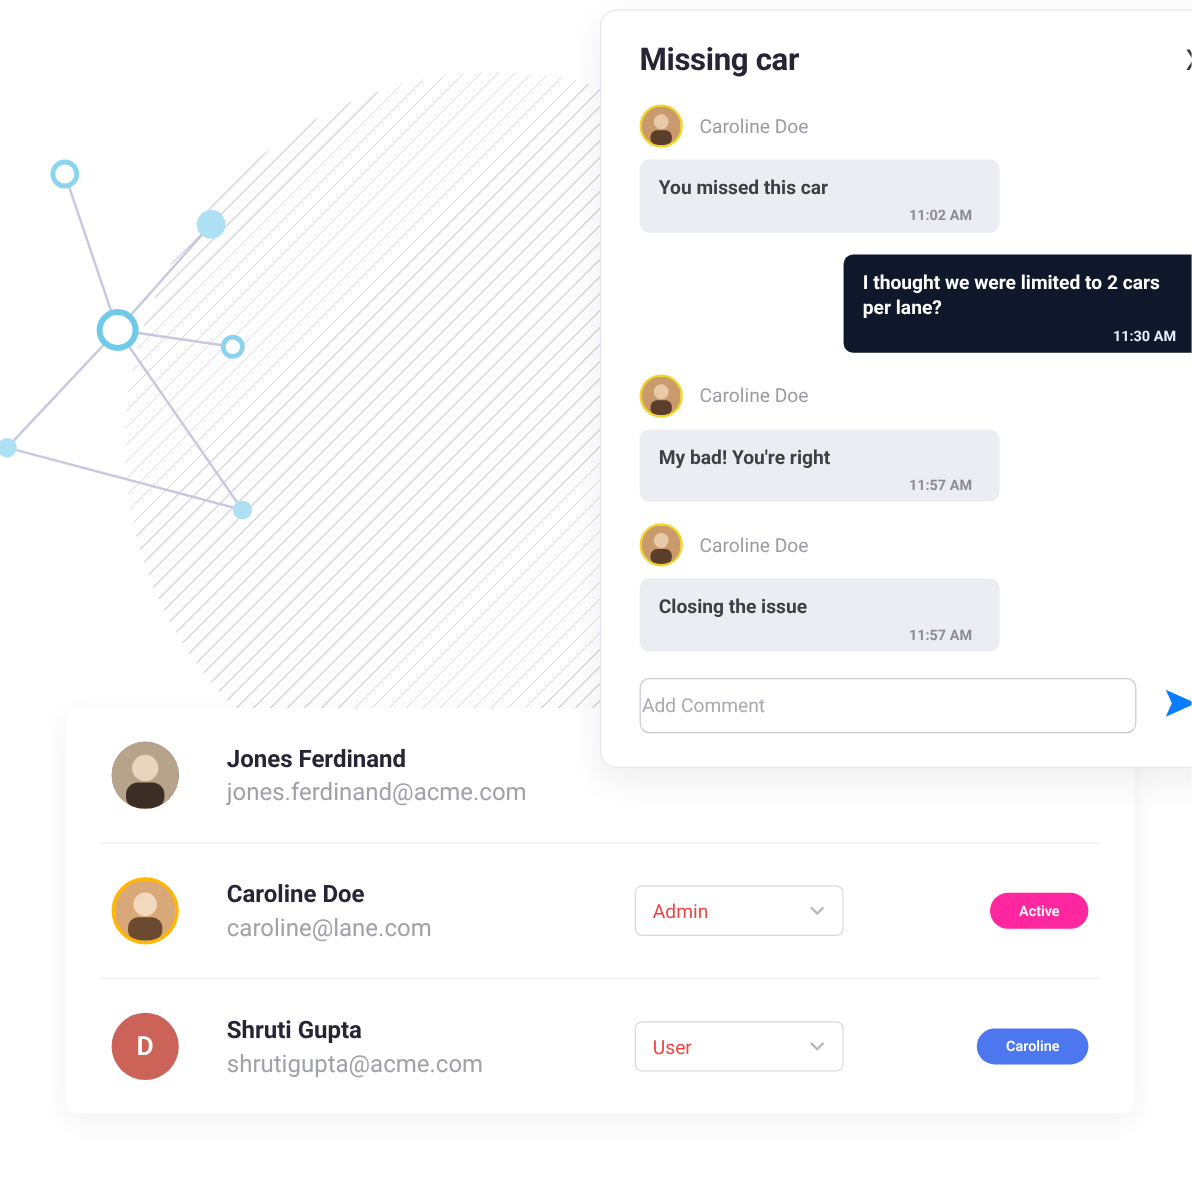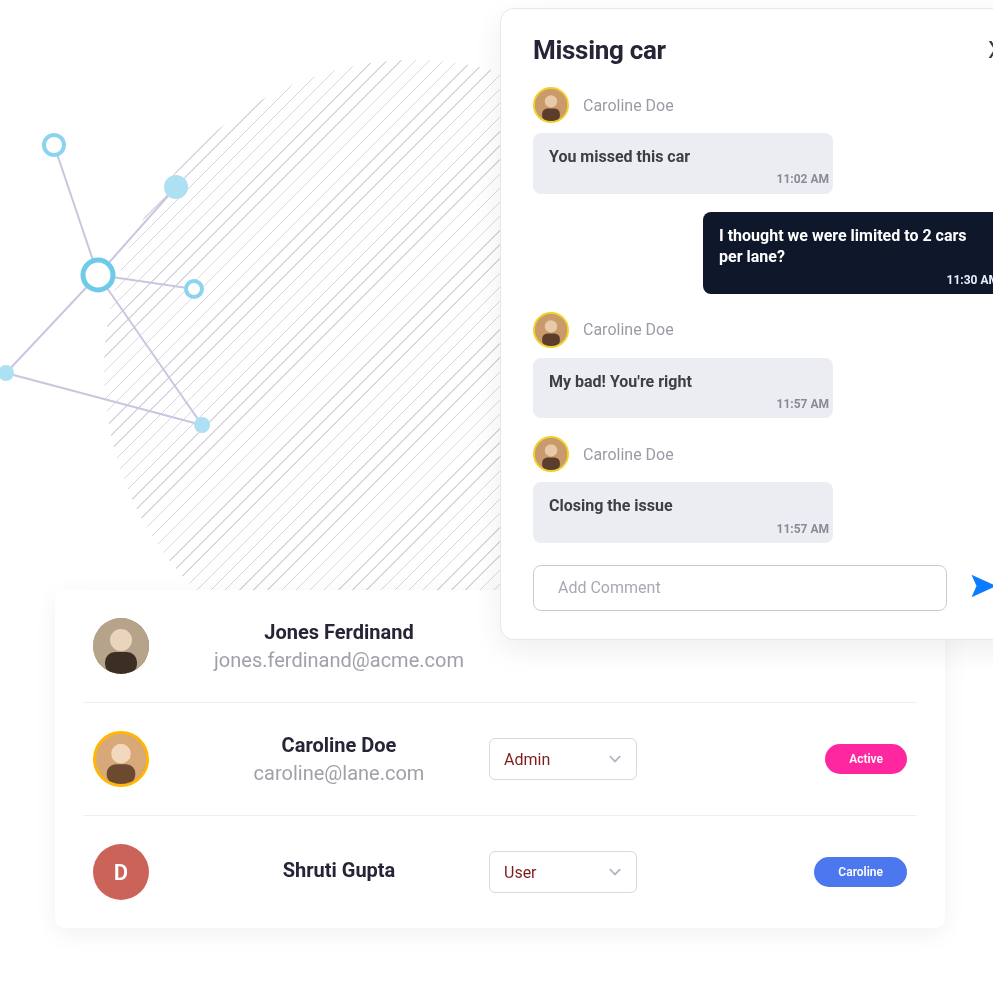--- a/index.html
+++ b/index.html
@@ -61,56 +61,55 @@
     padding: 13px 16px 26px 16px;
     border-radius: 8px;
     font-size: 16px;
     line-height: 1.35;
     font-weight: bold;
   }
   .bubble-left { background: #ebedf2; color: #3e3e44; margin-left: 0; }
   .bubble-right { background: #0f172a; color: #fff; margin-left: auto; }
   .bubble-time {
     position: absolute;
-    right: 4px;
+    right: 23px;
     bottom: 6px;
     font-size: 12px;
   }
   .bubble-left .bubble-time { color: #8b8b95; }
   .bubble-right .bubble-time { color: #e6f0ff; }
 
   .msg-group.right .bubble { margin-left: auto; }
 
   .comment-row { display:flex; align-items:center; gap:18px; margin-top: 22px; }
   .comment-input {
     flex: 1;
     height: 46px;
     border: 1px solid #c9c9d2;
     border-radius: 8px;
-    padding: 0 24px;
+    padding: 0 1px;
     font-size: 16px;
     color: #555;
     background: #fff;
   }
   .comment-input::placeholder { color: #a9a9b3; }
   .send-btn { background:none; border:none; cursor:pointer; padding:4px; }
   .send-icon { width: 30px; height: 30px; }
 
   
   .users-card {
     position: absolute;
     left: 55px;
     top: 590px;
     width: 890px;
     background: #fff;
     border-radius: 10px;
     box-shadow: 0 6px 24px rgba(0,0,0,0.06);
     padding: 0 28px;
     z-index: 3;
-    text-align: center;
   }
   .user-row {
     display: flex;
     align-items: center;
     padding: 28px 10px;
     border-bottom: 1px solid #eeeef3;
   }
   .user-row:last-child { border-bottom: none; }
   .user-avatar {
     width: 56px; height: 56px; border-radius: 50%;
@@ -121,32 +120,33 @@
     overflow:hidden;
   }
   .av-1 { background: linear-gradient(135deg,#c7b299,#5c4b3a); }
   .av-2 { background: linear-gradient(135deg,#e7c69a,#b8895f); border: 3px solid #ffb703; }
   .av-3 { background: #cc6358; }
   .user-info { flex: 0 0 300px; }
   .user-name { font-size: 20px; font-weight: 700; color: #262435; margin-bottom: 4px; }
   .user-email { font-size: 20px; color: #a0a0ab; }
 
   .role-select {
-    width: 148px;
+    width: 174px;
     height: 42px;
     border: 1px solid #d8d8e0;
     border-radius: 6px;
     background: #fff;
     display: flex;
     align-items: center;
     justify-content: space-between;
     padding: 0 14px;
     font-size: 16px;
-    color: #7f1d1d;
+    color: #ef4444;
     cursor: pointer;
+    margin-left: 40px;
   }
   .chevron { width:14px; height:14px; }
 
   .status-pill {
     margin-left: auto;
     padding: 8px 24px;
     border-radius: 999px;
     font-size: 12px;
     font-weight: 600;
     color: #fff;
@@ -290,20 +290,21 @@
     </div>
     <span class="status-pill pill-active">Active</span>
   </div>
 
   <div class="user-row">
     <div class="user-avatar av-3">
       <span>D</span>
     </div>
     <div class="user-info">
       <div class="user-name">Shruti Gupta</div>
+      <div class="user-email">shrutigupta@acme.com</div>
     </div>
     <div class="role-select">
       <span>User</span>
       <svg class="chevron" viewBox="0 0 12 12">
           <path d="M2 4l4 4 4-4" stroke="#b5b5c3" stroke-width="1.6" fill="none" stroke-linecap="round"></path>
         </svg>
     </div>
     <span class="status-pill pill-invited">Caroline</span>
   </div>
 

